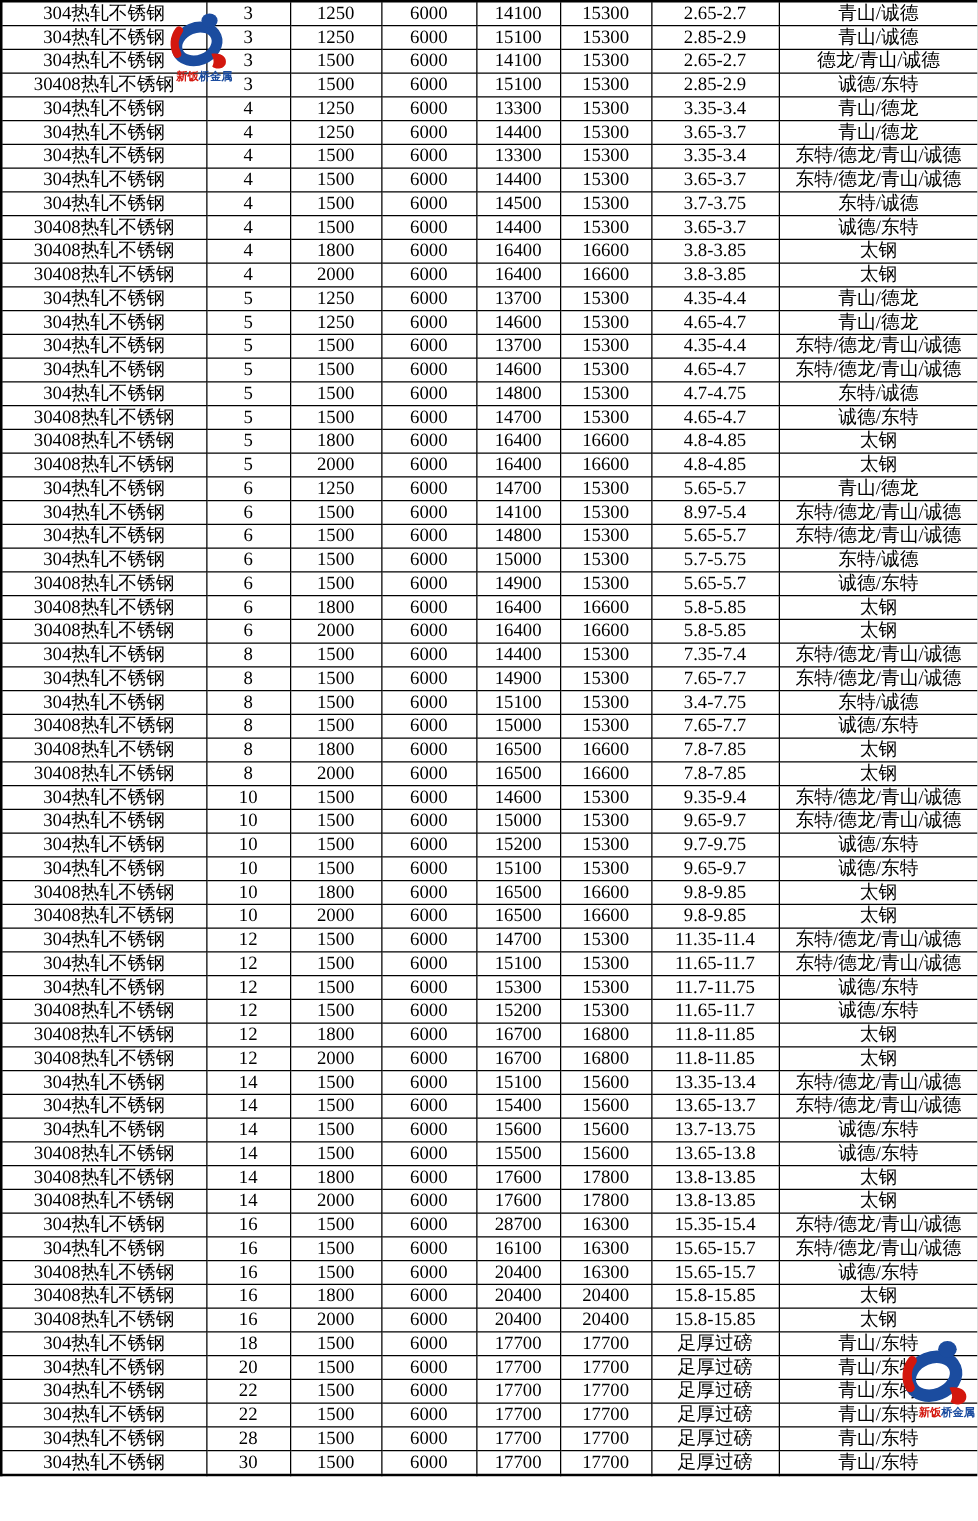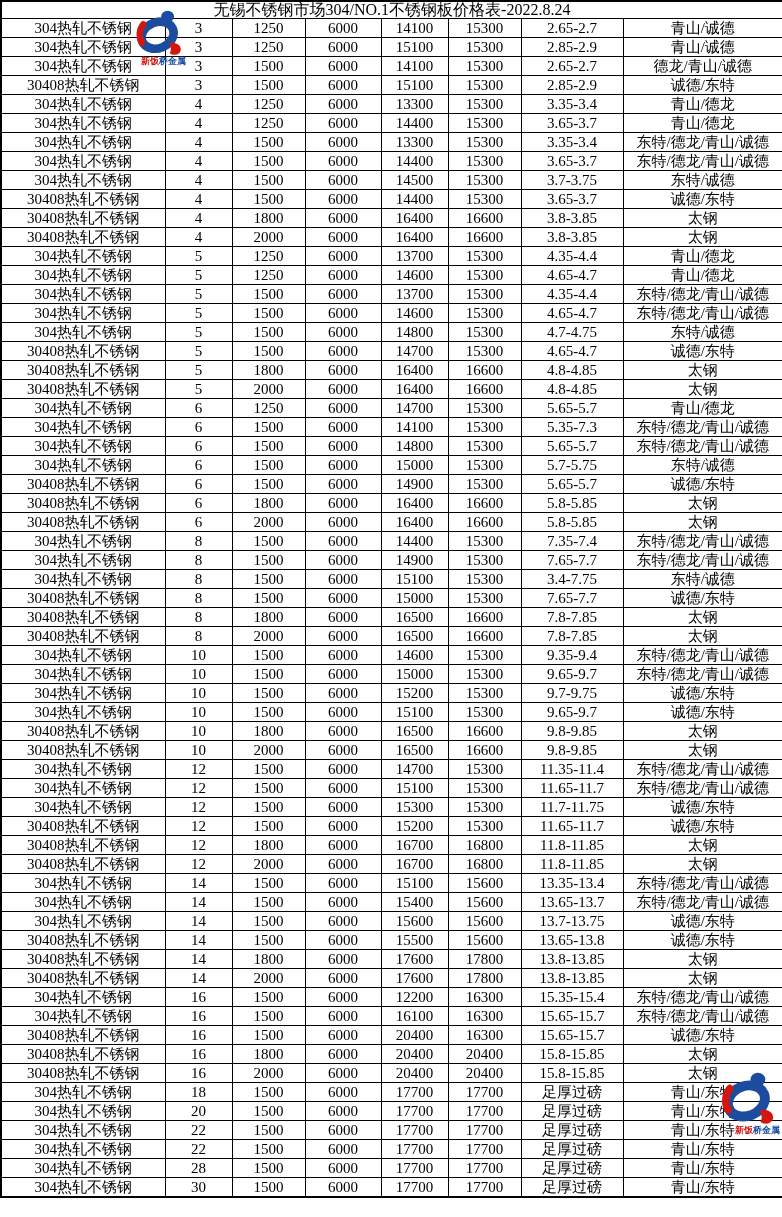--- a/index.html
+++ b/index.html
@@ -73,23 +73,20 @@
       <col style="width:164px">
         <col style="width:67px">
         <col style="width:73px">
         <col style="width:76px">
       <col style="width:67px">
         <col style="width:73px">
         <col style="width:102px">
         <col style="width:160px">
     </colgroup>
     <thead>
-      <tr>
-        <th class="title-cell" colspan="8">无锡不锈钢市场304/NO.1不锈钢板价格表-2022.8.24</th>
-      </tr>
     </thead>
     <tbody>
 
     <tr>
           <td>304热轧不锈钢</td>
           <td>3</td>
           <td>1250</td>
           <td>6000</td>
           <td>14100</td>
           <td>15300</td>
@@ -296,21 +293,21 @@
           <td>5.65-5.7</td>
           <td>青山/德龙</td>
         </tr>
         <tr>
           <td>304热轧不锈钢</td>
           <td>6</td>
           <td>1500</td>
           <td>6000</td>
           <td>14100</td>
           <td>15300</td>
-          <td>5.35-7.3</td>
+          <td>8.97-5.4</td>
           <td>东特/德龙/青山/诚德</td>
         </tr>
         <tr>
           <td>304热轧不锈钢</td>
           <td>6</td>
           <td>1500</td>
           <td>6000</td>
           <td>14800</td>
           <td>15300</td>
           <td>5.65-5.7</td>
@@ -594,21 +591,21 @@
           <td>17600</td>
           <td>17800</td>
           <td>13.8-13.85</td>
           <td>太钢</td>
         </tr>
         <tr>
           <td>304热轧不锈钢</td>
           <td>16</td>
           <td>1500</td>
           <td>6000</td>
-          <td>12200</td>
+          <td>28700</td>
           <td>16300</td>
           <td>15.35-15.4</td>
           <td>东特/德龙/青山/诚德</td>
         </tr>
         <tr>
           <td>304热轧不锈钢</td>
           <td>16</td>
           <td>1500</td>
           <td>6000</td>
           <td>16100</td>

